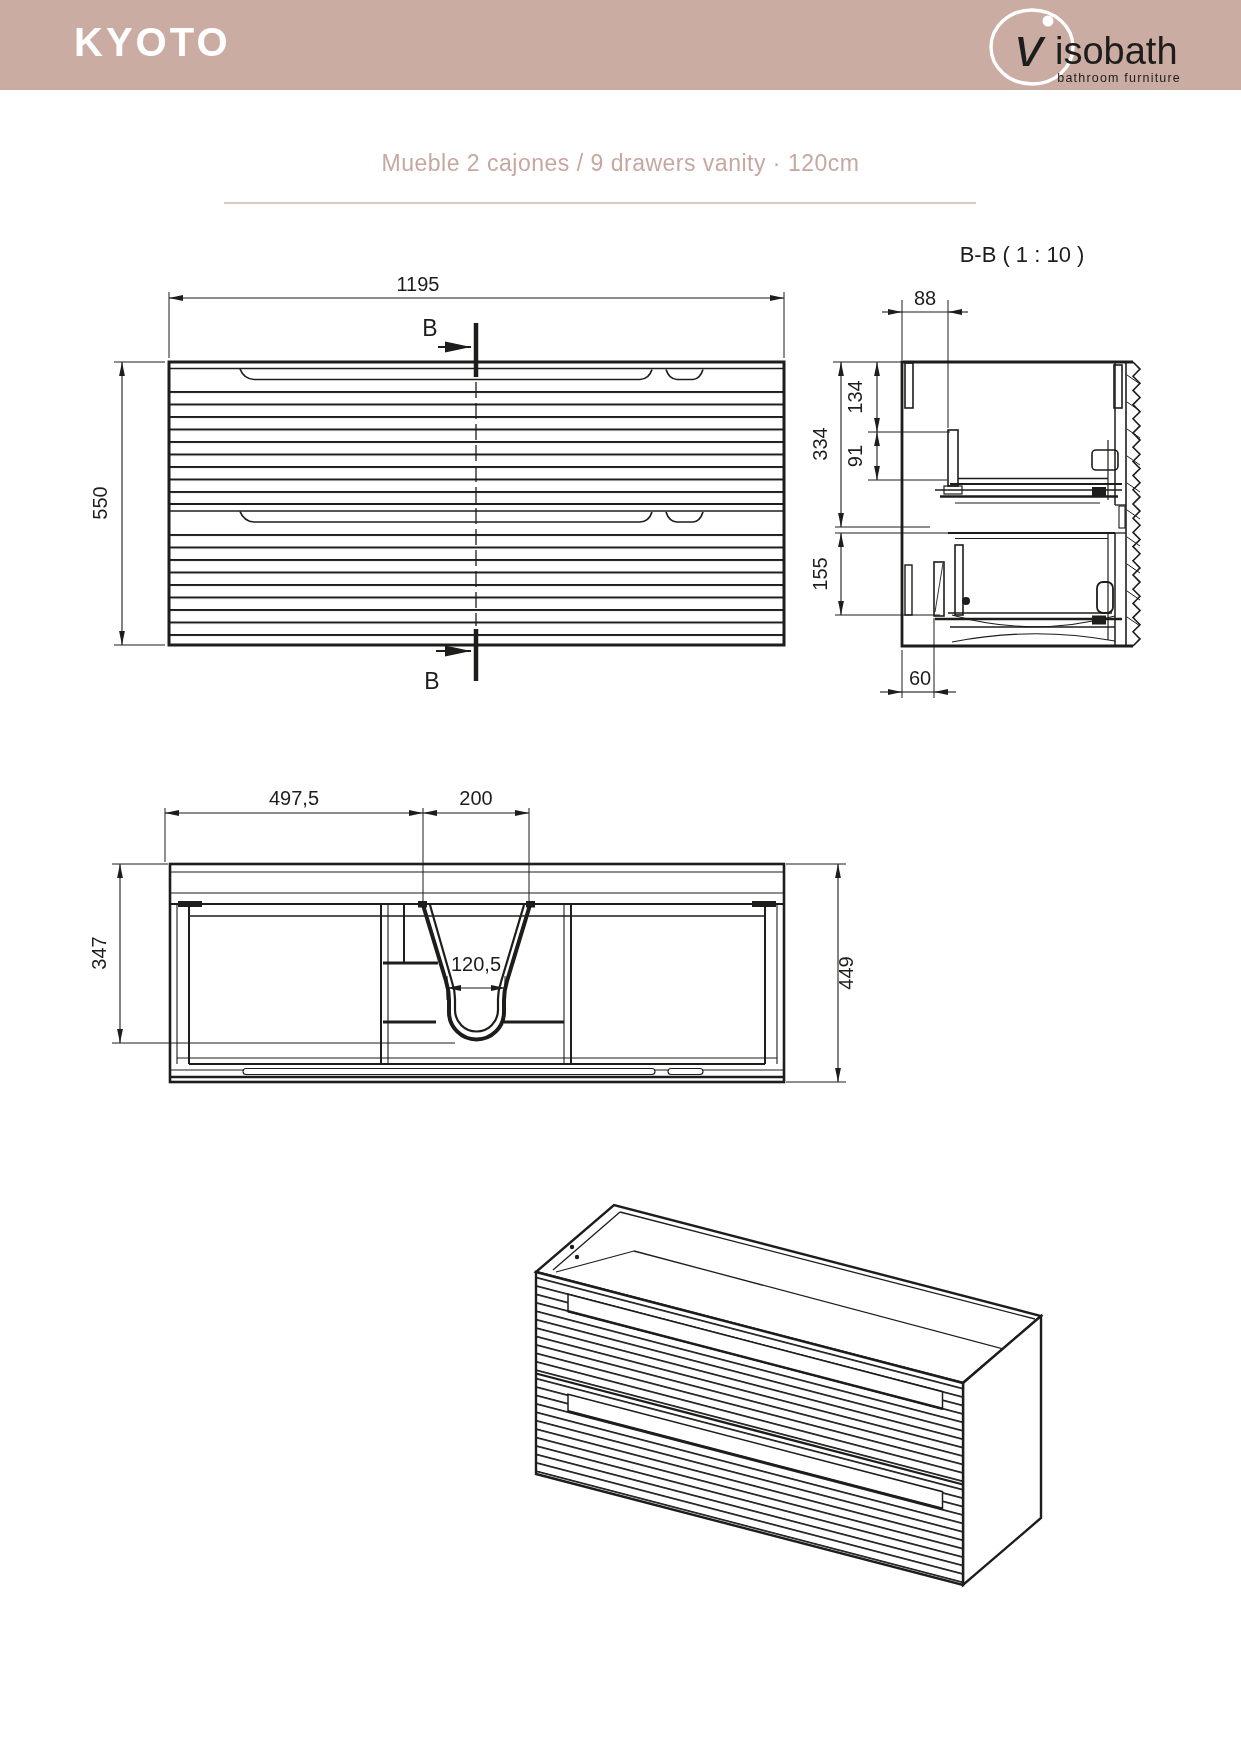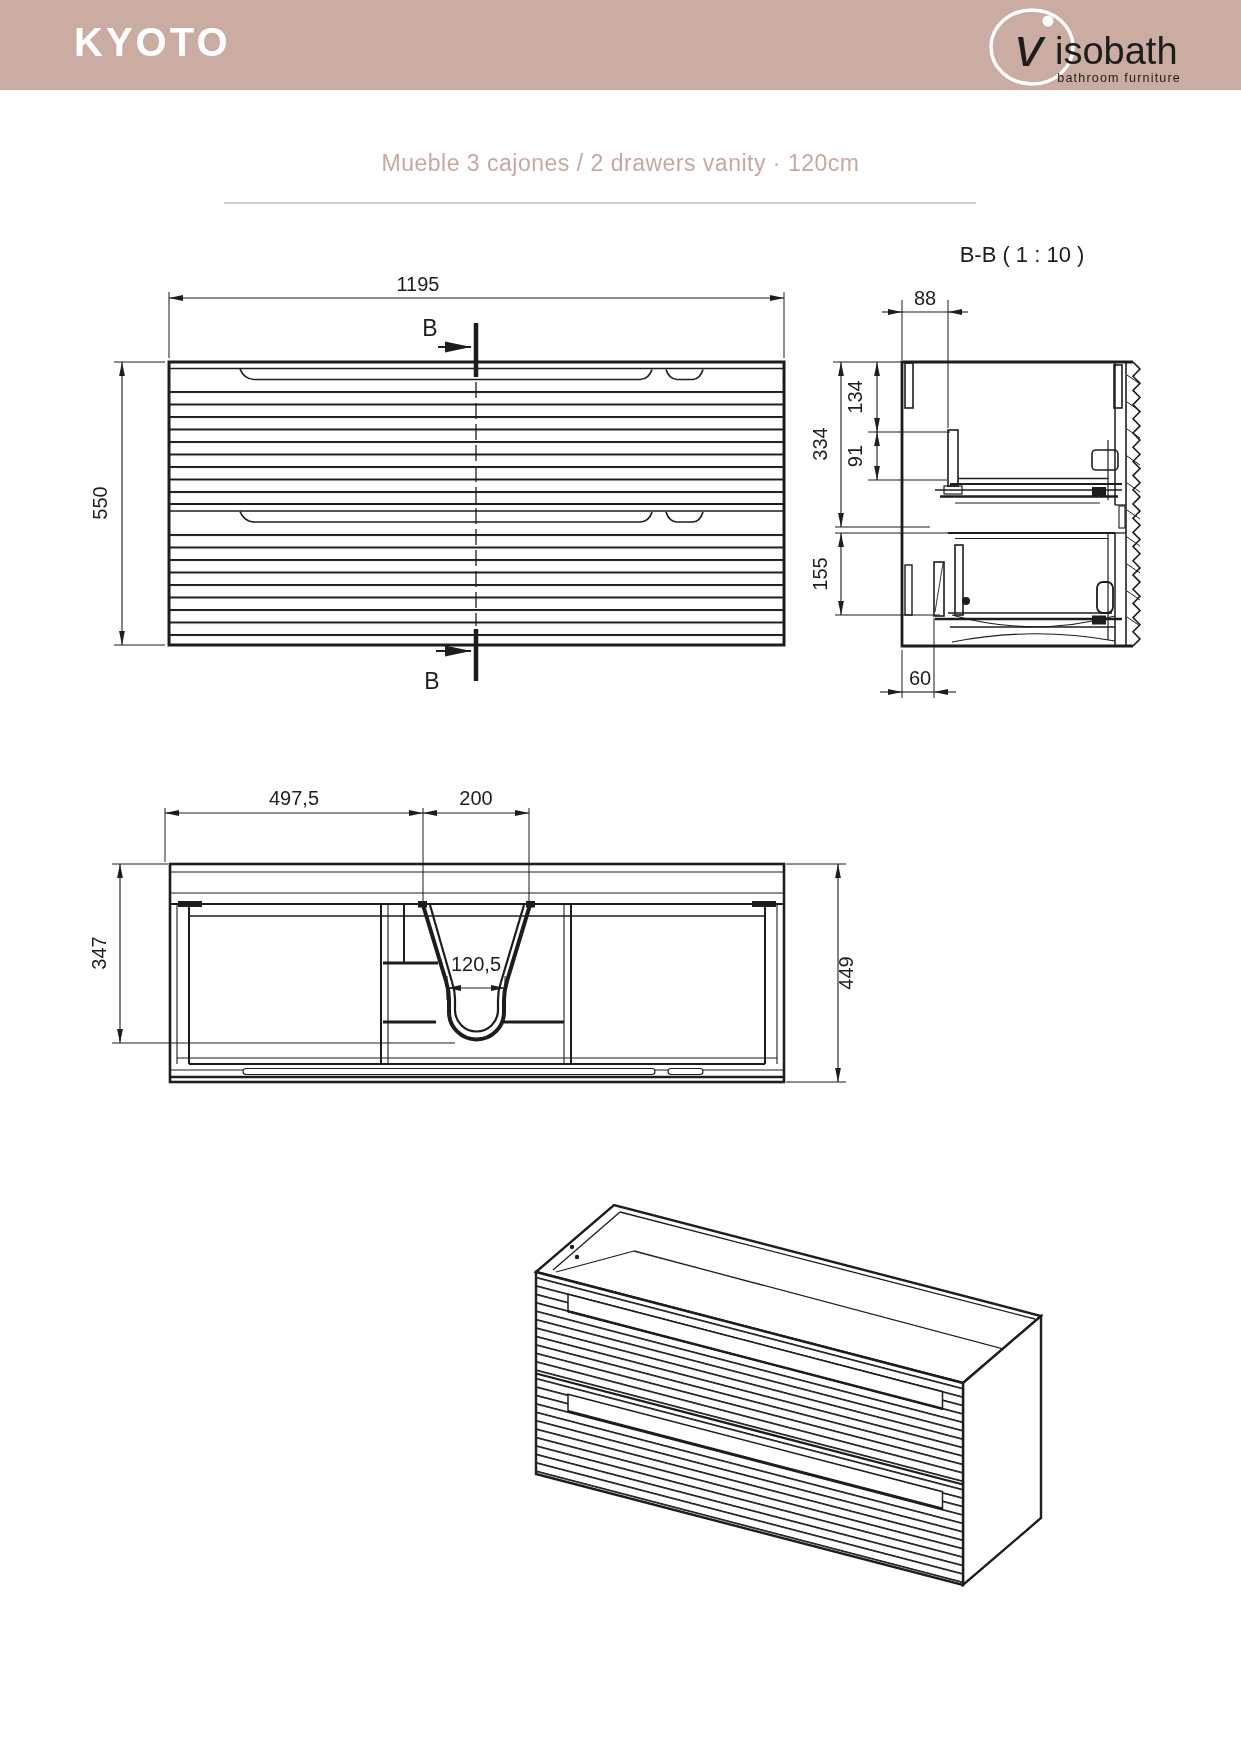--- a/index.html
+++ b/index.html
@@ -35,21 +35,21 @@
     <div class="brand">KYOTO</div>
     <svg class="logo" viewBox="0 0 210 82">
       <ellipse cx="47" cy="42" rx="41" ry="37" fill="none" stroke="#ffffff" stroke-width="3.4"></ellipse>
       <circle cx="63" cy="16" r="5.5" fill="#ffffff"></circle>
       <text x="30" y="61" font-family="Liberation Serif,serif" font-style="italic" font-size="56" fill="#ffffff">v</text>
       <text x="70" y="59" font-family="Liberation Serif,serif" font-size="38" fill="#ffffff">isobath</text>
       <text x="196" y="77" text-anchor="end" font-size="12.5" letter-spacing="1.2" fill="#ffffff">bathroom furniture</text>
     </svg>
   </div>
 
-  <div class="subtitle">Mueble 3 cajones / 2 drawers vanity · 120cm</div>
+  <div class="subtitle">Mueble 2 cajones / 9 drawers vanity · 120cm</div>
   <div class="divider"></div>
 
   <svg class="sheet" viewBox="0 0 1241 1754">
     <defs>
       <marker id="arr" viewBox="0 0 12 6" refX="12" refY="3" markerWidth="13" markerHeight="6.5" orient="auto-start-reverse">
         <path d="M0 0.5 L12 3 L0 5.5 Z" fill="#1d1d1b"></path>
       </marker>
       <pattern id="flute1" x="0" y="391" width="12" height="12.5" patternUnits="userSpaceOnUse">
         <rect width="12" height="2" fill="#1d1d1b"></rect>
       </pattern>

